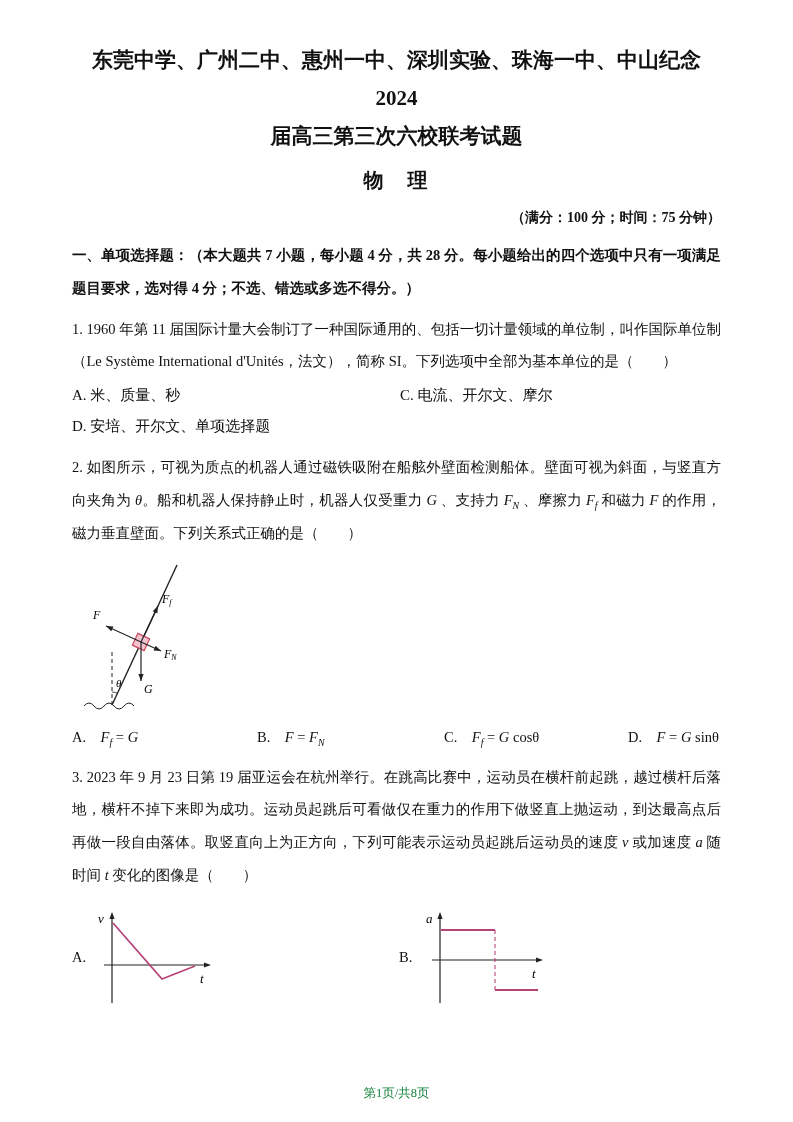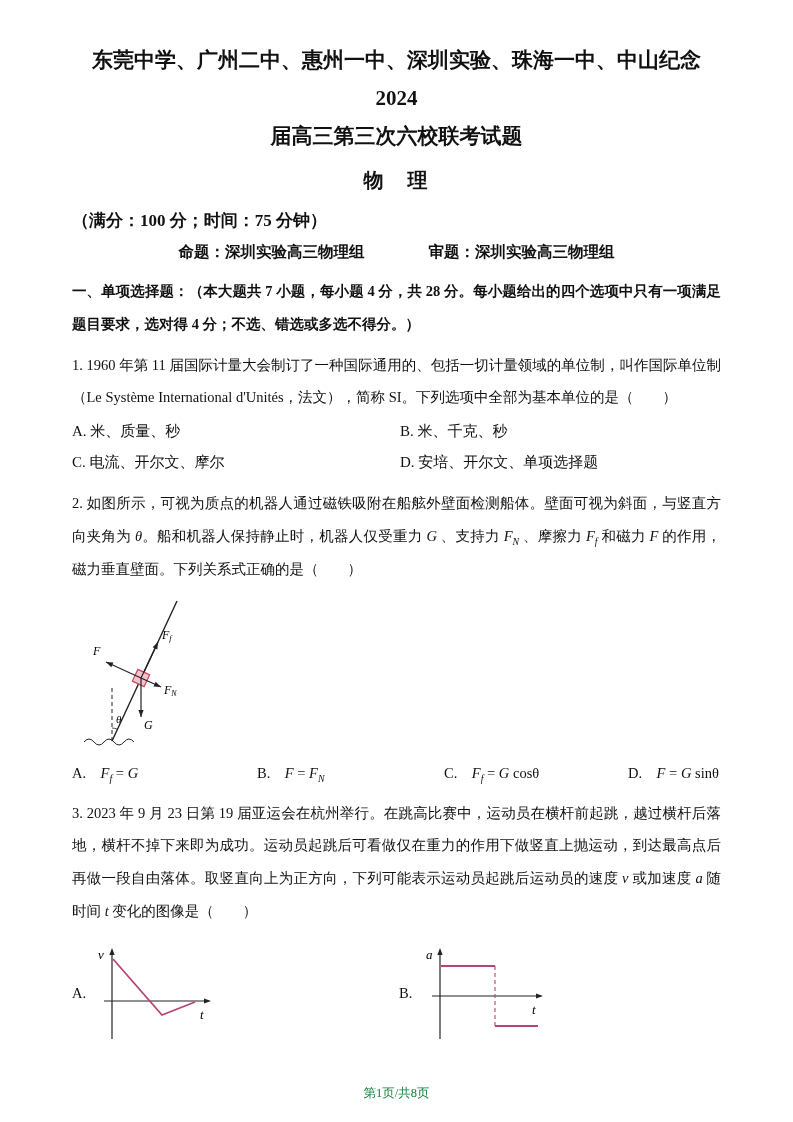--- a/index.html
+++ b/index.html
@@ -6,21 +6,21 @@
   html, body { margin: 0; padding: 0; background: #ffffff; }
   .page {
     width: 793px; height: 1122px; background: #fff; position: relative;
     font-family: "Liberation Serif", "DejaVu Serif", serif; color: #111;
     overflow: hidden; margin: 0 auto;
   }
   .content { padding: 42px 72px 0 72px; }
   .title { margin: 0; font-size: 21px; font-weight: bold; text-align: center; line-height: 1.8; }
   .title .tline { display: block; text-align: center; }
   .subject { font-size: 20px; font-weight: bold; text-align: center; margin-top: 12px; letter-spacing: 2px; }
-  .meta { font-size: 17px; font-weight: bold; text-align: left; margin-top: 15px; }
+  .meta { font-size: 14px; font-weight: bold; text-align: right; margin-top: 15px; }
   .setters { font-size: 15.5px; font-weight: bold; text-align: center; margin-top: 10px; }
   .setters .gap { display: inline-block; width: 64px; }
   .para { font-size: 14.5px; line-height: 2.25; margin: 8px 0 0 0; text-align: justify; }
   .para.bold { font-weight: bold; margin-top: 12px; }
   .opts-2col {
     display: grid; grid-template-columns: 328px 1fr;
     font-size: 15px; line-height: 2.1; margin-top: 2px;
   }
   .opts-4col {
     display: grid; grid-template-columns: 163px 165px 162px 1fr;
@@ -47,31 +47,27 @@
   <div class="content">
 
     <h1 class="title">
       <span class="tline">东莞中学、广州二中、惠州一中、深圳实验、珠海一中、中山纪念 2024</span>
       <span class="tline">届高三第三次六校联考试题</span>
     </h1>
 
     <div class="subject">物　理</div>
     <div class="meta">（满分：100 分；时间：75 分钟）</div>
 
-    <div class="setters">
-      <span>命题：深圳实验高三物理组</span><span class="gap"></span><span>审题：深圳实验高三物理组</span>
-    </div>
 
     <p class="para bold">一、单项选择题：（本大题共 7 小题，每小题 4 分，共 28 分。每小题给出的四个选项中只有一项满足题目要求，选对得 4 分；不选、错选或多选不得分。）</p>
 
     <p class="para">1. 1960 年第 11 届国际计量大会制订了一种国际通用的、包括一切计量领域的单位制，叫作国际单位制（Le Système International d'Unités，法文），简称 SI。下列选项中全部为基本单位的是（　　）</p>
 
     <div class="opts-2col">
       <span>A. 米、质量、秒</span>
-      <span>B. 米、千克、秒</span>
       <span>C. 电流、开尔文、摩尔</span>
       <span>D. 安培、开尔文、单项选择题</span>
     </div>
 
     <p class="para"><span>2. 如图所示，可视为质点的机器人通过磁铁吸附在船舷外壁面检测船体。壁面可视为斜面，与竖直方向夹角为 </span><i>θ</i><span>。船和机器人保持静止时，机器人仅受重力 </span><i>G</i><span> 、支持力 </span><i>F</i><sub style="font-style: italic;">N</sub><span> 、摩擦力 </span><i>F</i><sub style="font-style: italic;">f</sub><span> 和磁力 </span><i>F</i><span> 的作用，磁力垂直壁面。下列关系式正确的是（　　）</span></p>
 
     <div class="figure-wrap">
       <svg width="135" height="160" viewBox="0 0 135 160">
 
         <path d="M2,151 q5,-6 10,0 t10,0 t10,0 t10,0 t10,0" fill="none" stroke="#222" stroke-width="1"></path>

